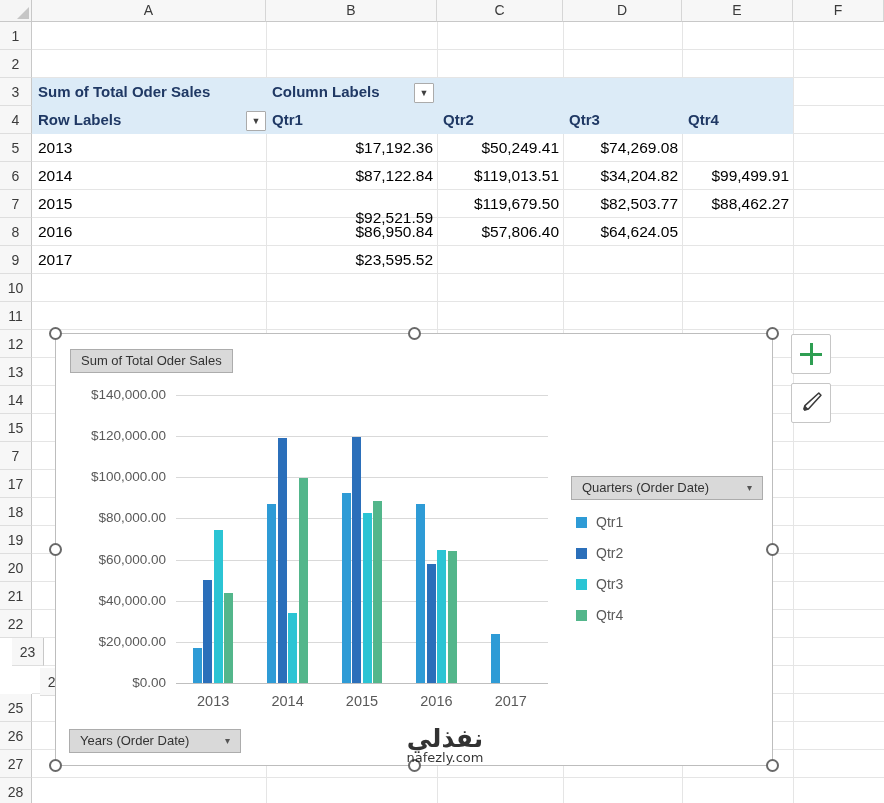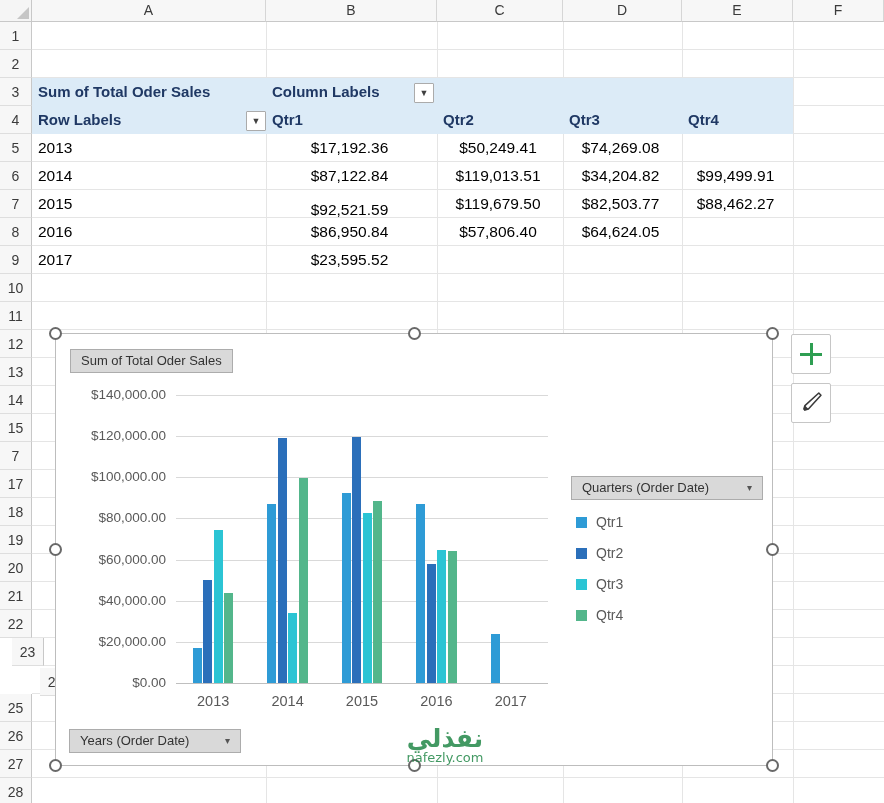--- a/index.html
+++ b/index.html
@@ -16,21 +16,21 @@
   
   .grid-area{position:absolute;left:32px;top:22px;right:0;bottom:0;z-index:1;}
   .hgrid{position:absolute;inset:0;background:repeating-linear-gradient(to bottom,transparent 0,transparent 27px,#e5e5e5 27px,#e5e5e5 28px);}
   .vline{position:absolute;top:22px;bottom:0;width:1px;background:#e5e5e5;z-index:1;}
 
   
   .pivot-band{position:absolute;left:32px;top:78px;width:761px;height:56px;background:#DCEBF7;z-index:2;}
   #pivot{position:absolute;inset:0;z-index:2;pointer-events:none;}
   .pv-h{position:absolute;height:28px;line-height:28px;font-weight:700;color:#1F3864;font-size:15px;white-space:nowrap;}
   .pv-c{position:absolute;height:28px;line-height:28px;color:#000;font-size:15.5px;white-space:nowrap;}
-  .pv-num{text-align:center;}
+  .pv-num{text-align:right;}
   .dd-btn{position:absolute;width:20px;height:20px;background:#fff;border:1px solid #ababab;font-size:9px;color:#404040;display:flex;align-items:center;justify-content:center;z-index:3;border-radius:1px;}
 
   
   .chart{position:absolute;left:55px;top:333px;width:718px;height:433px;background:#fff;border:1px solid #bdbdbd;z-index:3;}
   .chart-btn{position:absolute;background:#D9D9D9;border:1px solid #ACACAC;color:#333;font-size:13px;height:24px;line-height:22px;padding:0 10px;white-space:nowrap;}
   .title-btn{left:14px;top:15px;}
   .legend-btn{left:515px;top:142px;width:192px;display:flex;justify-content:space-between;align-items:center;}
   .years-btn{left:13px;top:395px;width:172px;display:flex;justify-content:space-between;align-items:center;}
   .dd{font-size:10px;color:#555;margin-left:8px;}
   .ylab{position:absolute;left:0;width:110px;text-align:right;font-size:13.5px;color:#595959;height:18px;line-height:18px;}
@@ -44,21 +44,21 @@
   .handle{position:absolute;width:13px;height:13px;border-radius:50%;background:#fff;border:2px solid #696969;z-index:5;}
 
   
   .side-btn{position:absolute;width:40px;height:40px;background:#fff;border:1px solid #c6c6c6;display:flex;align-items:center;justify-content:center;z-index:4;border-radius:2px;}
   .plus-icon{position:relative;width:22px;height:22px;}
   .plus-icon::before,.plus-icon::after{content:"";position:absolute;background:#2E9E52;}
   .plus-icon::before{left:9.5px;top:0;width:3px;height:22px;}
   .plus-icon::after{top:9.5px;left:0;width:22px;height:3px;}
 
   
-  .watermark{position:absolute;left:365px;top:724px;width:160px;text-align:center;z-index:6;color:#15803d;opacity:.8;pointer-events:none;font-family:"DejaVu Sans",sans-serif;}
+  .watermark{position:absolute;left:365px;top:724px;width:160px;text-align:center;z-index:6;color:#000000;opacity:.8;pointer-events:none;font-family:"DejaVu Sans",sans-serif;}
   .wm-ar{font-size:25px;font-weight:700;letter-spacing:1px;}
   .wm-en{font-size:13px;margin-top:-3px;}
 </style>
 </head>
 <body>
 
 <div class="sheet">
 
   <div class="corner">
       <div class="corner-tri"></div>
@@ -125,21 +125,21 @@
       <div class="pv-c" style="left: 38px; top: 134px;">2013</div>
       <div class="pv-c pv-num" style="left: 266px; top: 134px; width: 167px;">$17,192.36</div>
       <div class="pv-c pv-num" style="left: 437px; top: 134px; width: 122px;">$50,249.41</div>
       <div class="pv-c pv-num" style="left: 563px; top: 134px; width: 115px;">$74,269.08</div>
       <div class="pv-c" style="left: 38px; top: 162px;">2014</div>
       <div class="pv-c pv-num" style="left: 266px; top: 162px; width: 167px;">$87,122.84</div>
       <div class="pv-c pv-num" style="left: 437px; top: 162px; width: 122px;">$119,013.51</div>
       <div class="pv-c pv-num" style="left: 563px; top: 162px; width: 115px;">$34,204.82</div>
       <div class="pv-c pv-num" style="left: 682px; top: 162px; width: 107px;">$99,499.91</div>
       <div class="pv-c" style="left: 38px; top: 190px;">2015</div>
-      <div class="pv-c pv-num" style="left: 266px; top: 196px; width: 167px;">$92,521.59</div>
+      <div class="pv-c pv-num" style="left: 266px; top: 204px; width: 167px;">$92,521.59</div>
       <div class="pv-c pv-num" style="left: 437px; top: 190px; width: 122px;">$119,679.50</div>
       <div class="pv-c pv-num" style="left: 563px; top: 190px; width: 115px;">$82,503.77</div>
       <div class="pv-c pv-num" style="left: 682px; top: 190px; width: 107px;">$88,462.27</div>
       <div class="pv-c" style="left: 38px; top: 218px;">2016</div>
       <div class="pv-c pv-num" style="left: 266px; top: 218px; width: 167px;">$86,950.84</div>
       <div class="pv-c pv-num" style="left: 437px; top: 218px; width: 122px;">$57,806.40</div>
       <div class="pv-c pv-num" style="left: 563px; top: 218px; width: 115px;">$64,624.05</div>
       <div class="pv-c" style="left: 38px; top: 246px;">2017</div>
       <div class="pv-c pv-num" style="left: 266px; top: 246px; width: 167px;">$23,595.52</div>
     </div>

